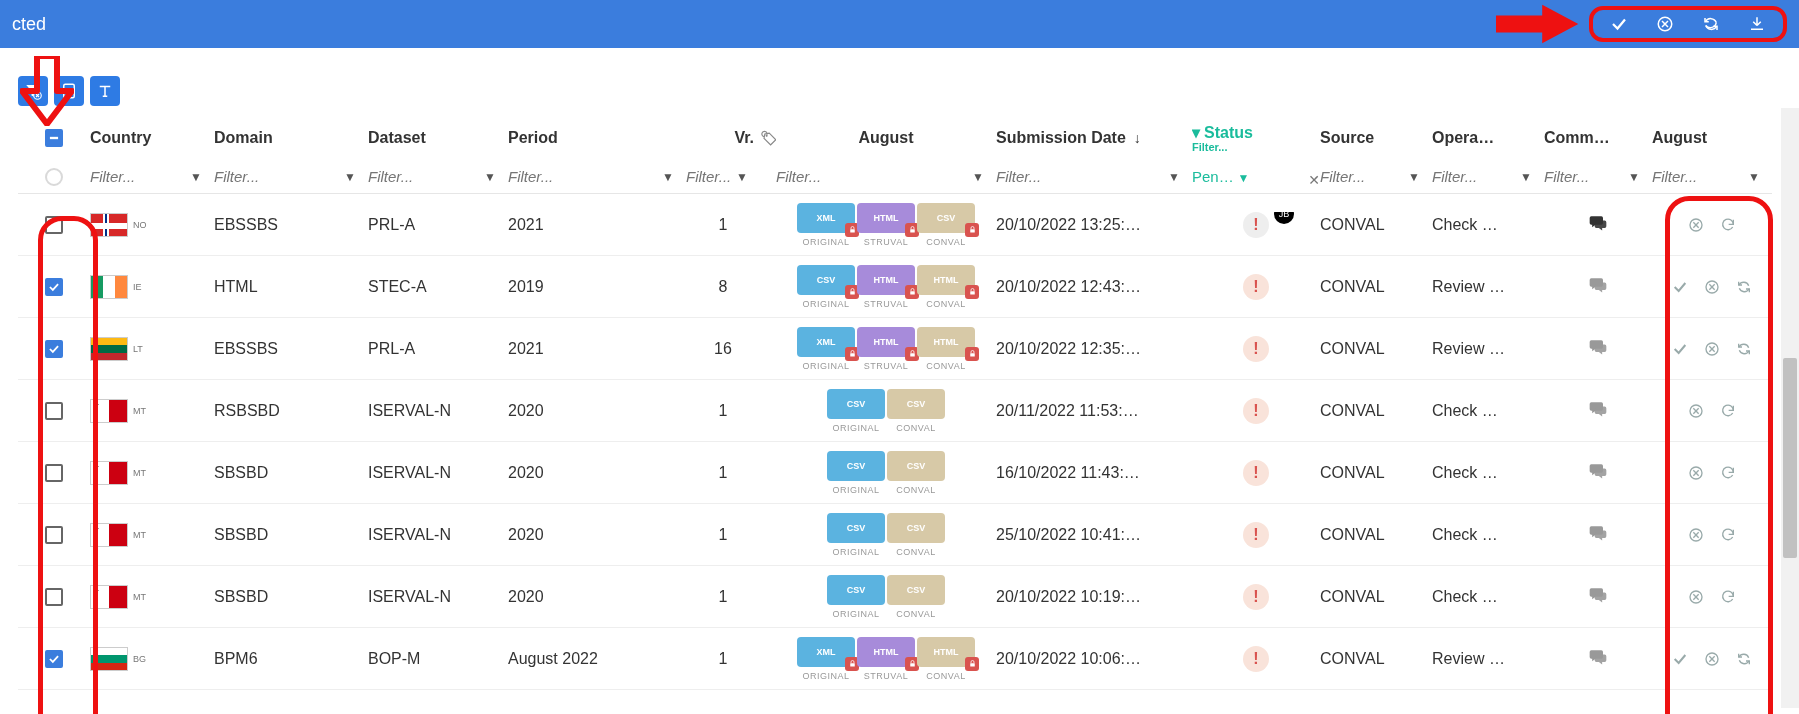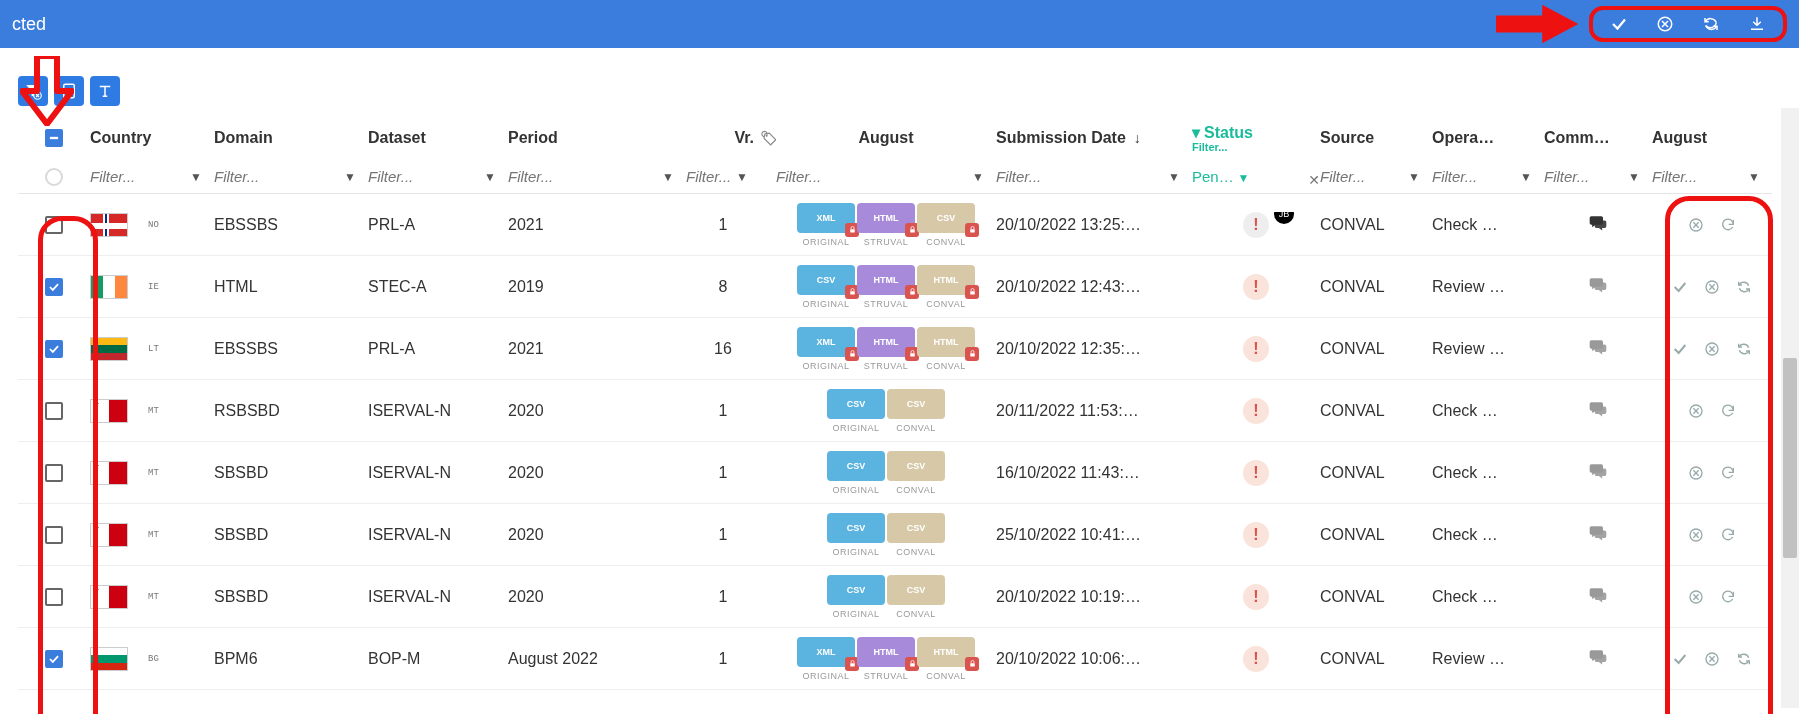--- a/index.html
+++ b/index.html
@@ -52,21 +52,21 @@
   .chk.black { border-color:#666; }
   .chk.checked { background:#3b7ddd; border-color:#3b7ddd; color:#fff; }
   .chk-hdr.indet { background:#3b7ddd; border-color:#3b7ddd; color:#fff; }
   .chk svg, .chk-hdr svg { width:14px; height:14px; }
   .chk-col-hdr { display:flex; justify-content:center; }
   .chk-col { display:flex; justify-content:center; }
   .filter-row .chk-col-hdr { visibility:visible; }
   .chk-arrow-spot { width:18px; height:18px; border:2px solid #666; border-radius:50%; opacity:0.25; }
 
   
-  .flag-wrap { display:flex; align-items:center; gap:20px;font-family:Liberation Mono, monospace; }
+  .flag-wrap { display:flex; align-items:center; gap:5px; }
   .flag { width:38px; height:24px; border:1px solid #ccc; position:relative; overflow:hidden; background:#eee; }
   .cc { font-size:9px; color:#777; }
   .flag-NO { background: linear-gradient(#d72828,#d72828); }
   .flag-NO::before { content:""; position:absolute; left:12px; top:0; width:6px; height:100%; background:#fff; }
   .flag-NO::after { content:""; position:absolute; left:0; top:9px; width:100%; height:6px; background:#fff; }
   .flag-NO .cross { position:absolute; left:14px; top:0; width:2px; height:100%; background:#003087; box-shadow: -14px 11px 0 14px #003087 inset; }
   .flag-NO .cross2 { position:absolute; left:0; top:11px; width:100%; height:2px; background:#003087; }
   .flag-IE { background: linear-gradient(90deg,#169b62 33.33%, #fff 33.33%, #fff 66.66%, #ff883e 66.66%); }
   .flag-LT { background: linear-gradient(#fdb913 33.33%, #006a44 33.33%, #006a44 66.66%, #c1272d 66.66%); }
   .flag-MT { background: linear-gradient(90deg,#fff 50%, #c01 50%); position:relative; }

